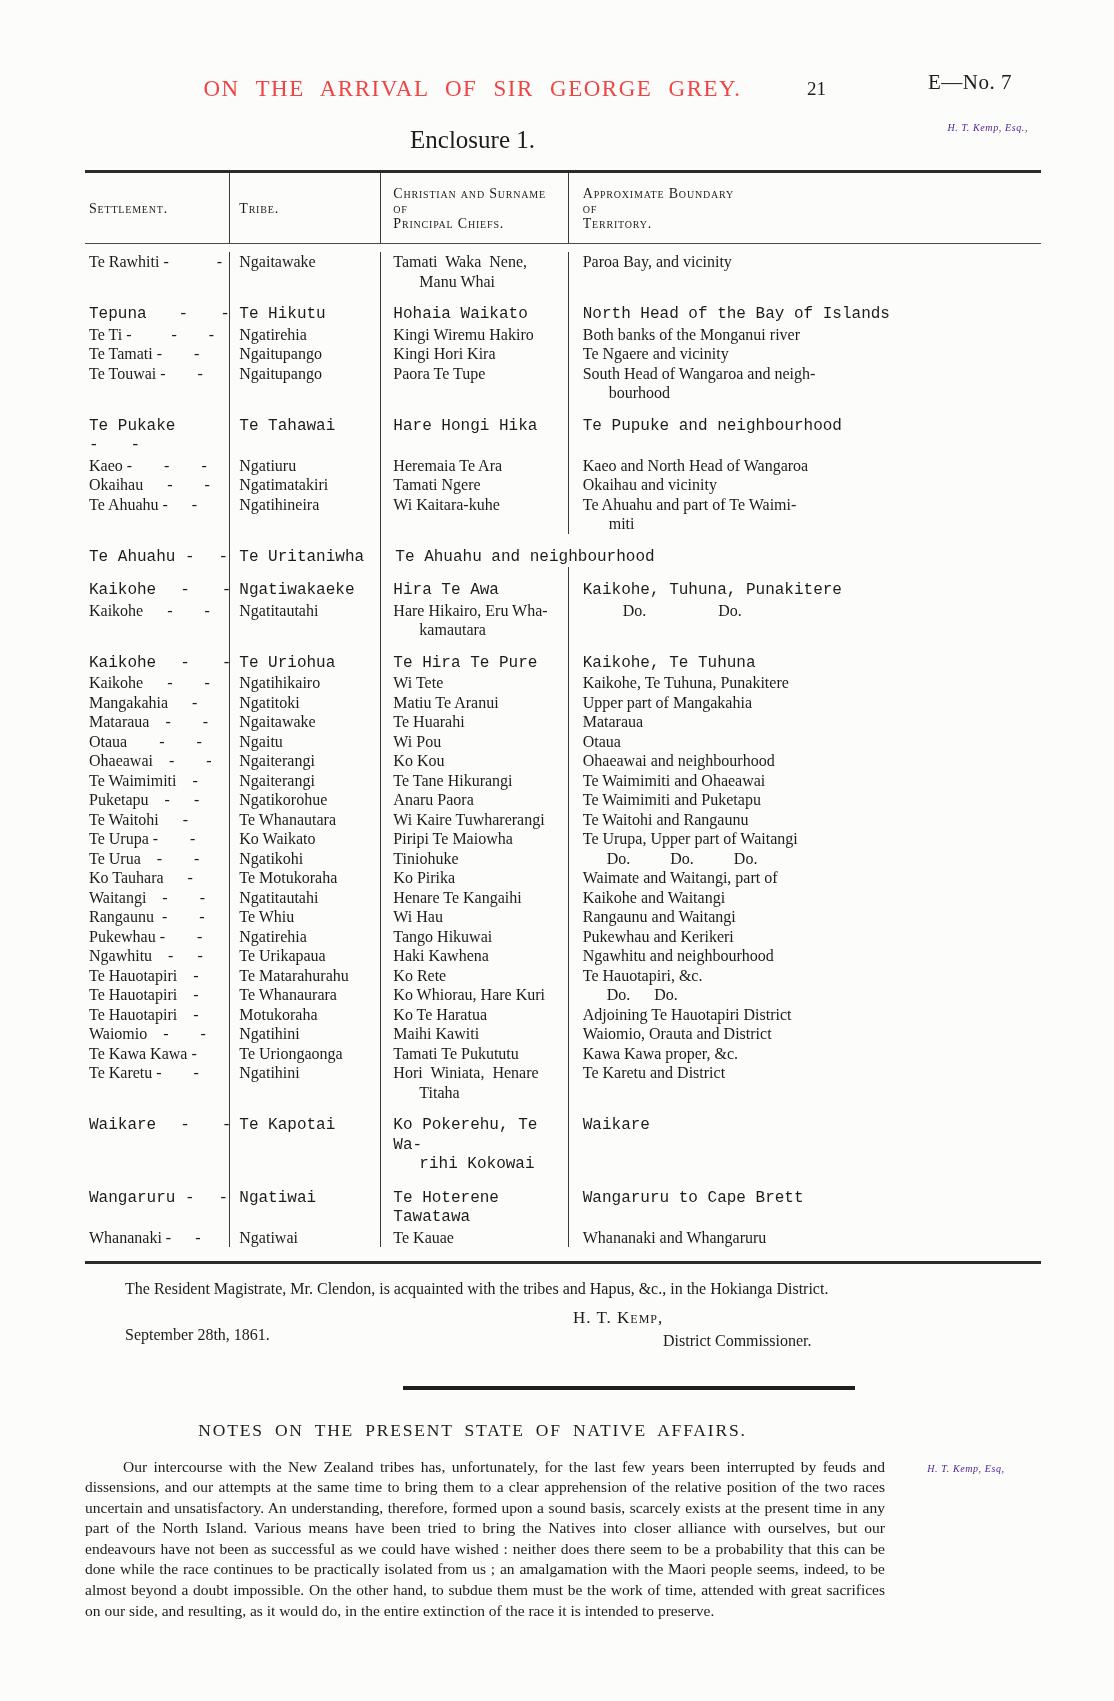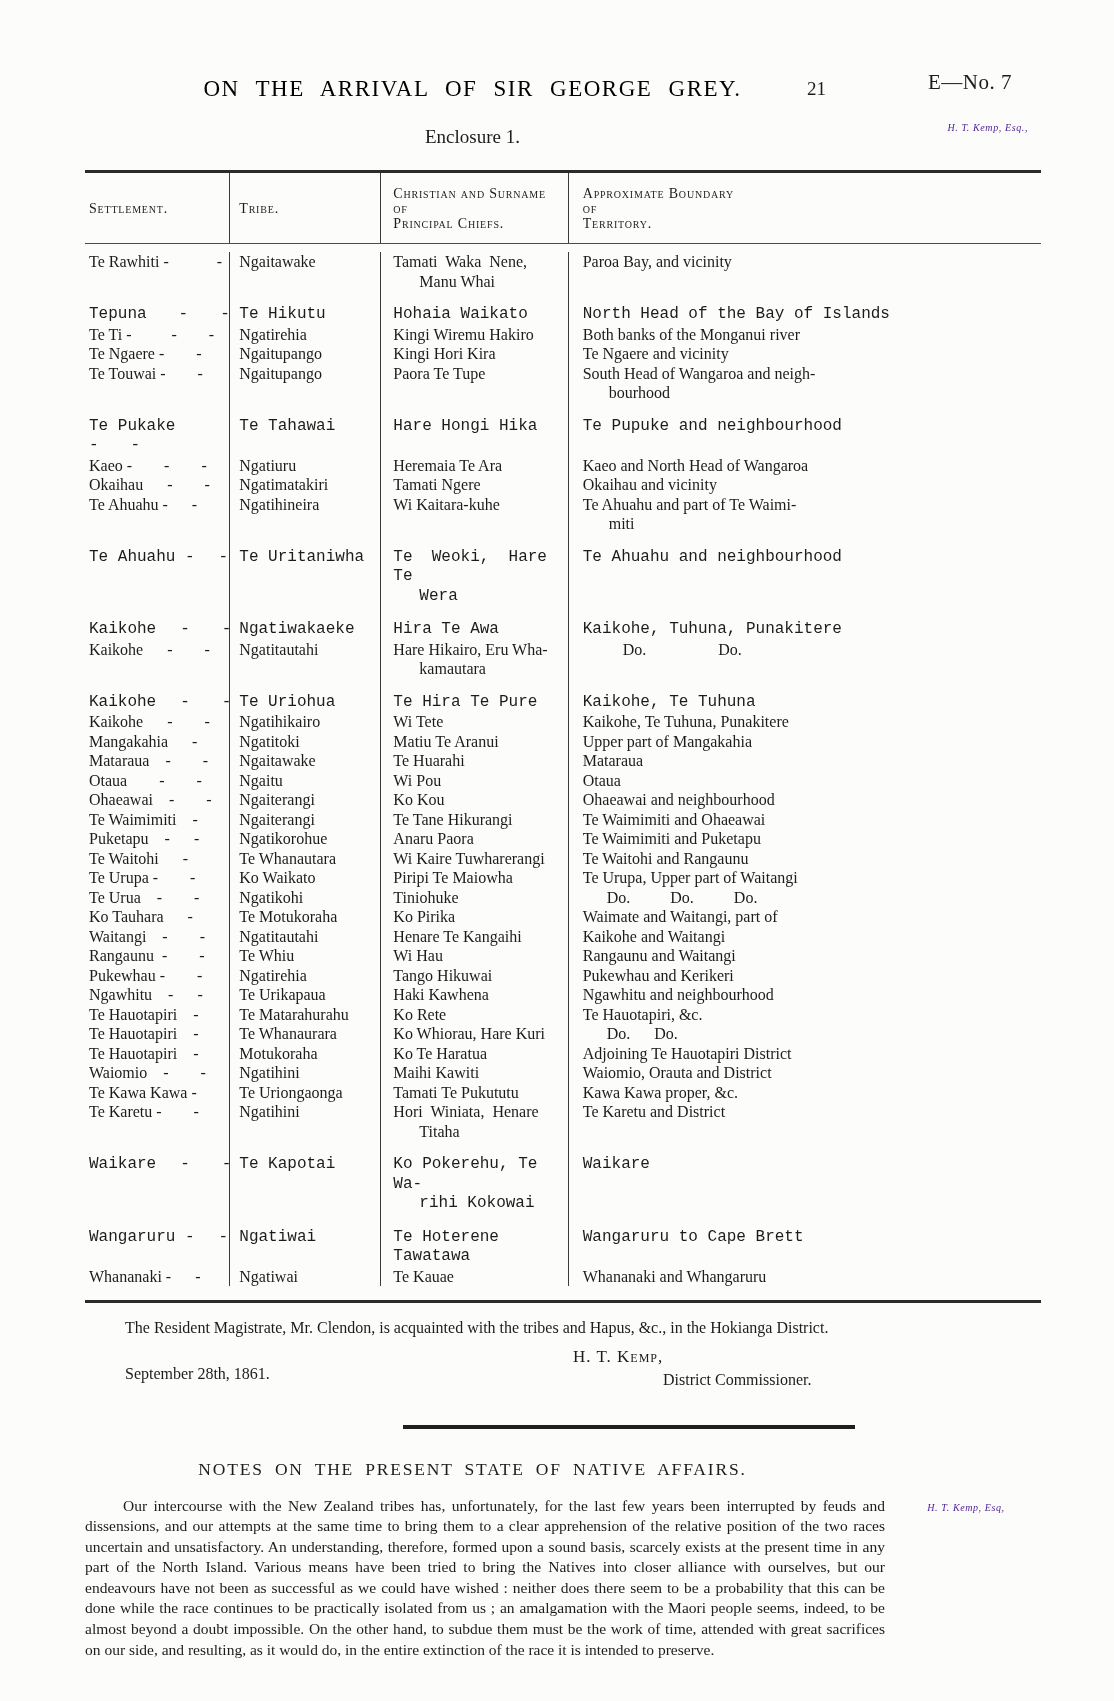--- a/index.html
+++ b/index.html
@@ -11,26 +11,26 @@
     color:#1c1c1c;
     font-family:"Liberation Serif", serif;
     box-sizing:border-box;
     padding:70px 74px 0 85px;
     overflow:hidden;
   }
   
   .hdr{position:relative;height:54px;}
   .hdr-title{
     position:absolute;left:0;top:6px;width:775px;text-align:center;
-    font-size:23px;letter-spacing:1.5px;word-spacing:9px;color:#000000;
+    font-size:23px;letter-spacing:1.5px;word-spacing:9px;color:#ef4444;
   }
   .hdr-pagenum{position:absolute;left:722px;top:8px;font-size:19px;}
   .hdr-ref{position:absolute;right:28px;top:0px;font-size:21px;letter-spacing:0.5px;}
   .encl-row{position:relative;height:46px;}
-  .enclosure{position:absolute;left:0;top:2px;width:775px;text-align:center;font-size:19px;}
+  .enclosure{position:absolute;left:0;top:2px;width:775px;text-align:center;font-size:25px;}
   .mnote{font-style:italic;font-size:10px;color:#4c1d95;letter-spacing:0.6px;}
   .mnote1{position:absolute;right:12px;top:-2px;}
   
   .table{
     width:956px;
     border-top:3px solid #2b2b2b;
     border-bottom:3px solid #2b2b2b;
   }
   .thead{display:flex;border-bottom:1px solid #4a4a4a;}
   .th{
@@ -148,21 +148,21 @@
           </div>
           <div class="cell c-chiefs">
             <div class="line">Kingi Wiremu Hakiro</div>
           </div>
           <div class="cell c-boundary">
             <div class="line">Both banks of the Monganui river</div>
           </div>
         </div>
         <div class="trow">
           <div class="cell c-settlement">
-            <div class="line">Te Ngaere -  -</div>
+            <div class="line">Te Tamati -  -</div>
           </div>
           <div class="cell c-tribe">
             <div class="line">Ngaitupango</div>
           </div>
           <div class="cell c-chiefs">
             <div class="line">Kingi Hori Kira</div>
           </div>
           <div class="cell c-boundary">
             <div class="line">Te Ngaere and vicinity</div>
           </div>
@@ -238,24 +238,20 @@
             <div class="line">Te Ahuahu and part of Te Waimi-</div>
             <div class="line cont">miti</div>
           </div>
         </div>
         <div class="trow gap">
           <div class="cell c-settlement">
             <div class="line">Te Ahuahu -  -</div>
           </div>
           <div class="cell c-tribe">
             <div class="line">Te Uritaniwha</div>
-          </div>
-          <div class="cell c-chiefs">
-            <div class="line">Te  Weoki,  Hare  Te</div>
-            <div class="line cont">Wera</div>
           </div>
           <div class="cell c-boundary">
             <div class="line">Te Ahuahu and neighbourhood</div>
           </div>
         </div>
         <div class="trow gap">
           <div class="cell c-settlement">
             <div class="line">Kaikohe  -  -</div>
           </div>
           <div class="cell c-tribe">

